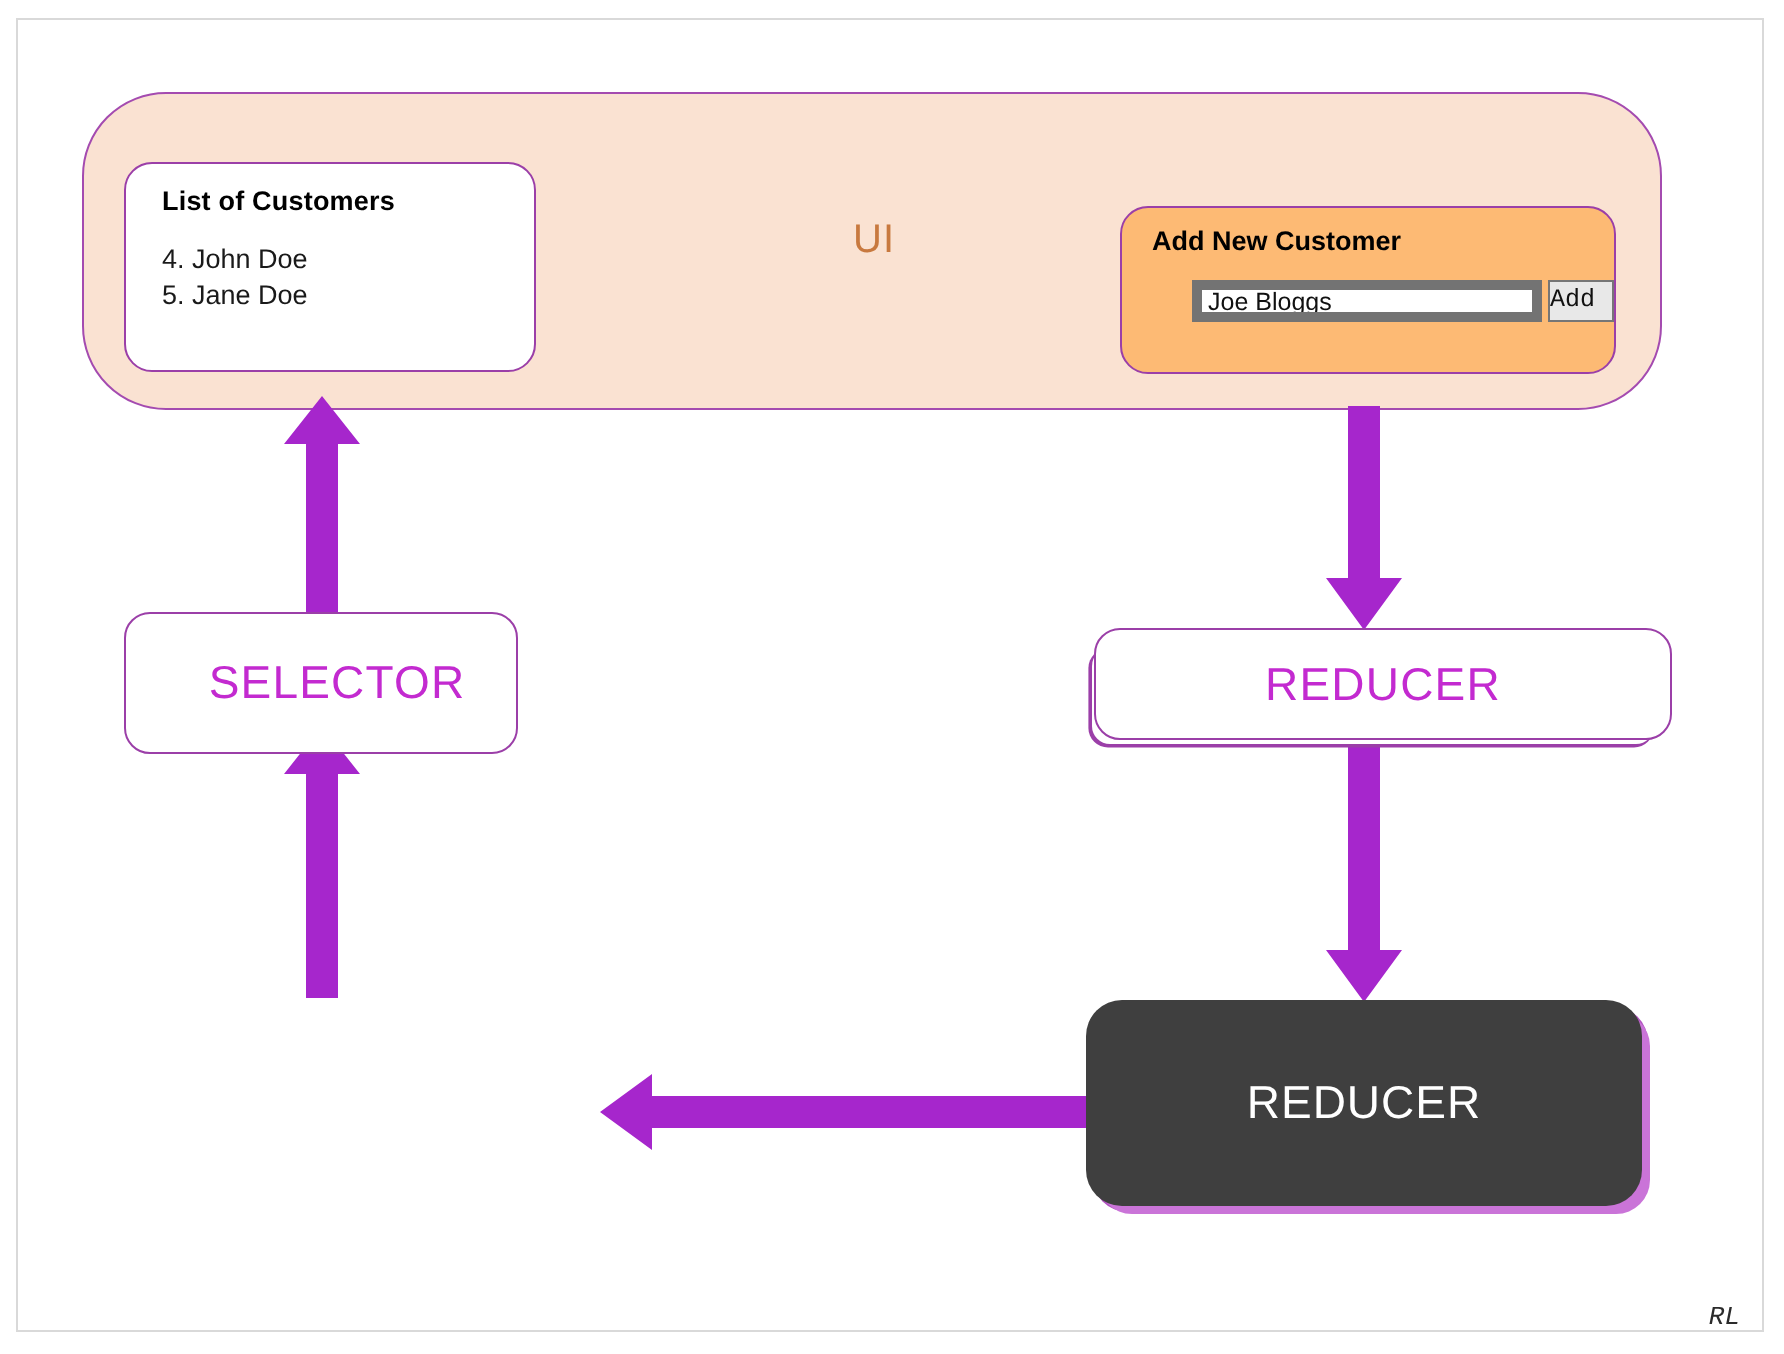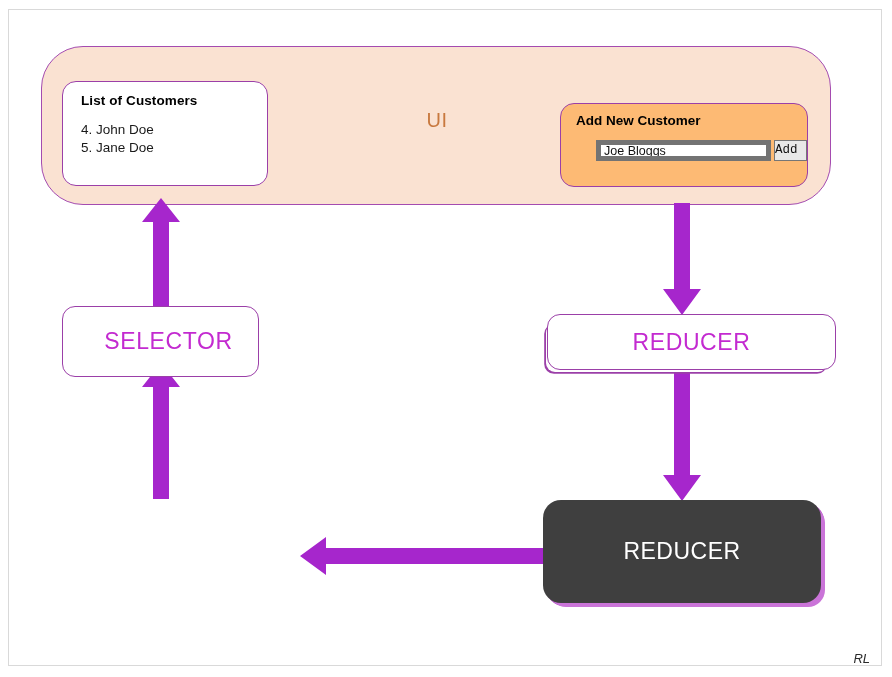--- a/index.html
+++ b/index.html
@@ -200,21 +200,21 @@
   }
 
   
   .arrow { position: absolute; }
   .arrow svg { display: block; }
 
   .credit {
     position: absolute;
     right: 22px;
     bottom: 11px;
-    font-family: Liberation Sans, sans-serif;
+    font-family: Liberation Mono, monospace;
     font-style: italic;
     font-size: 13px;
     color: #2b2b2b;
   }
 </style>
 </head>
 <body>
 
 <div id="canvas">
 

